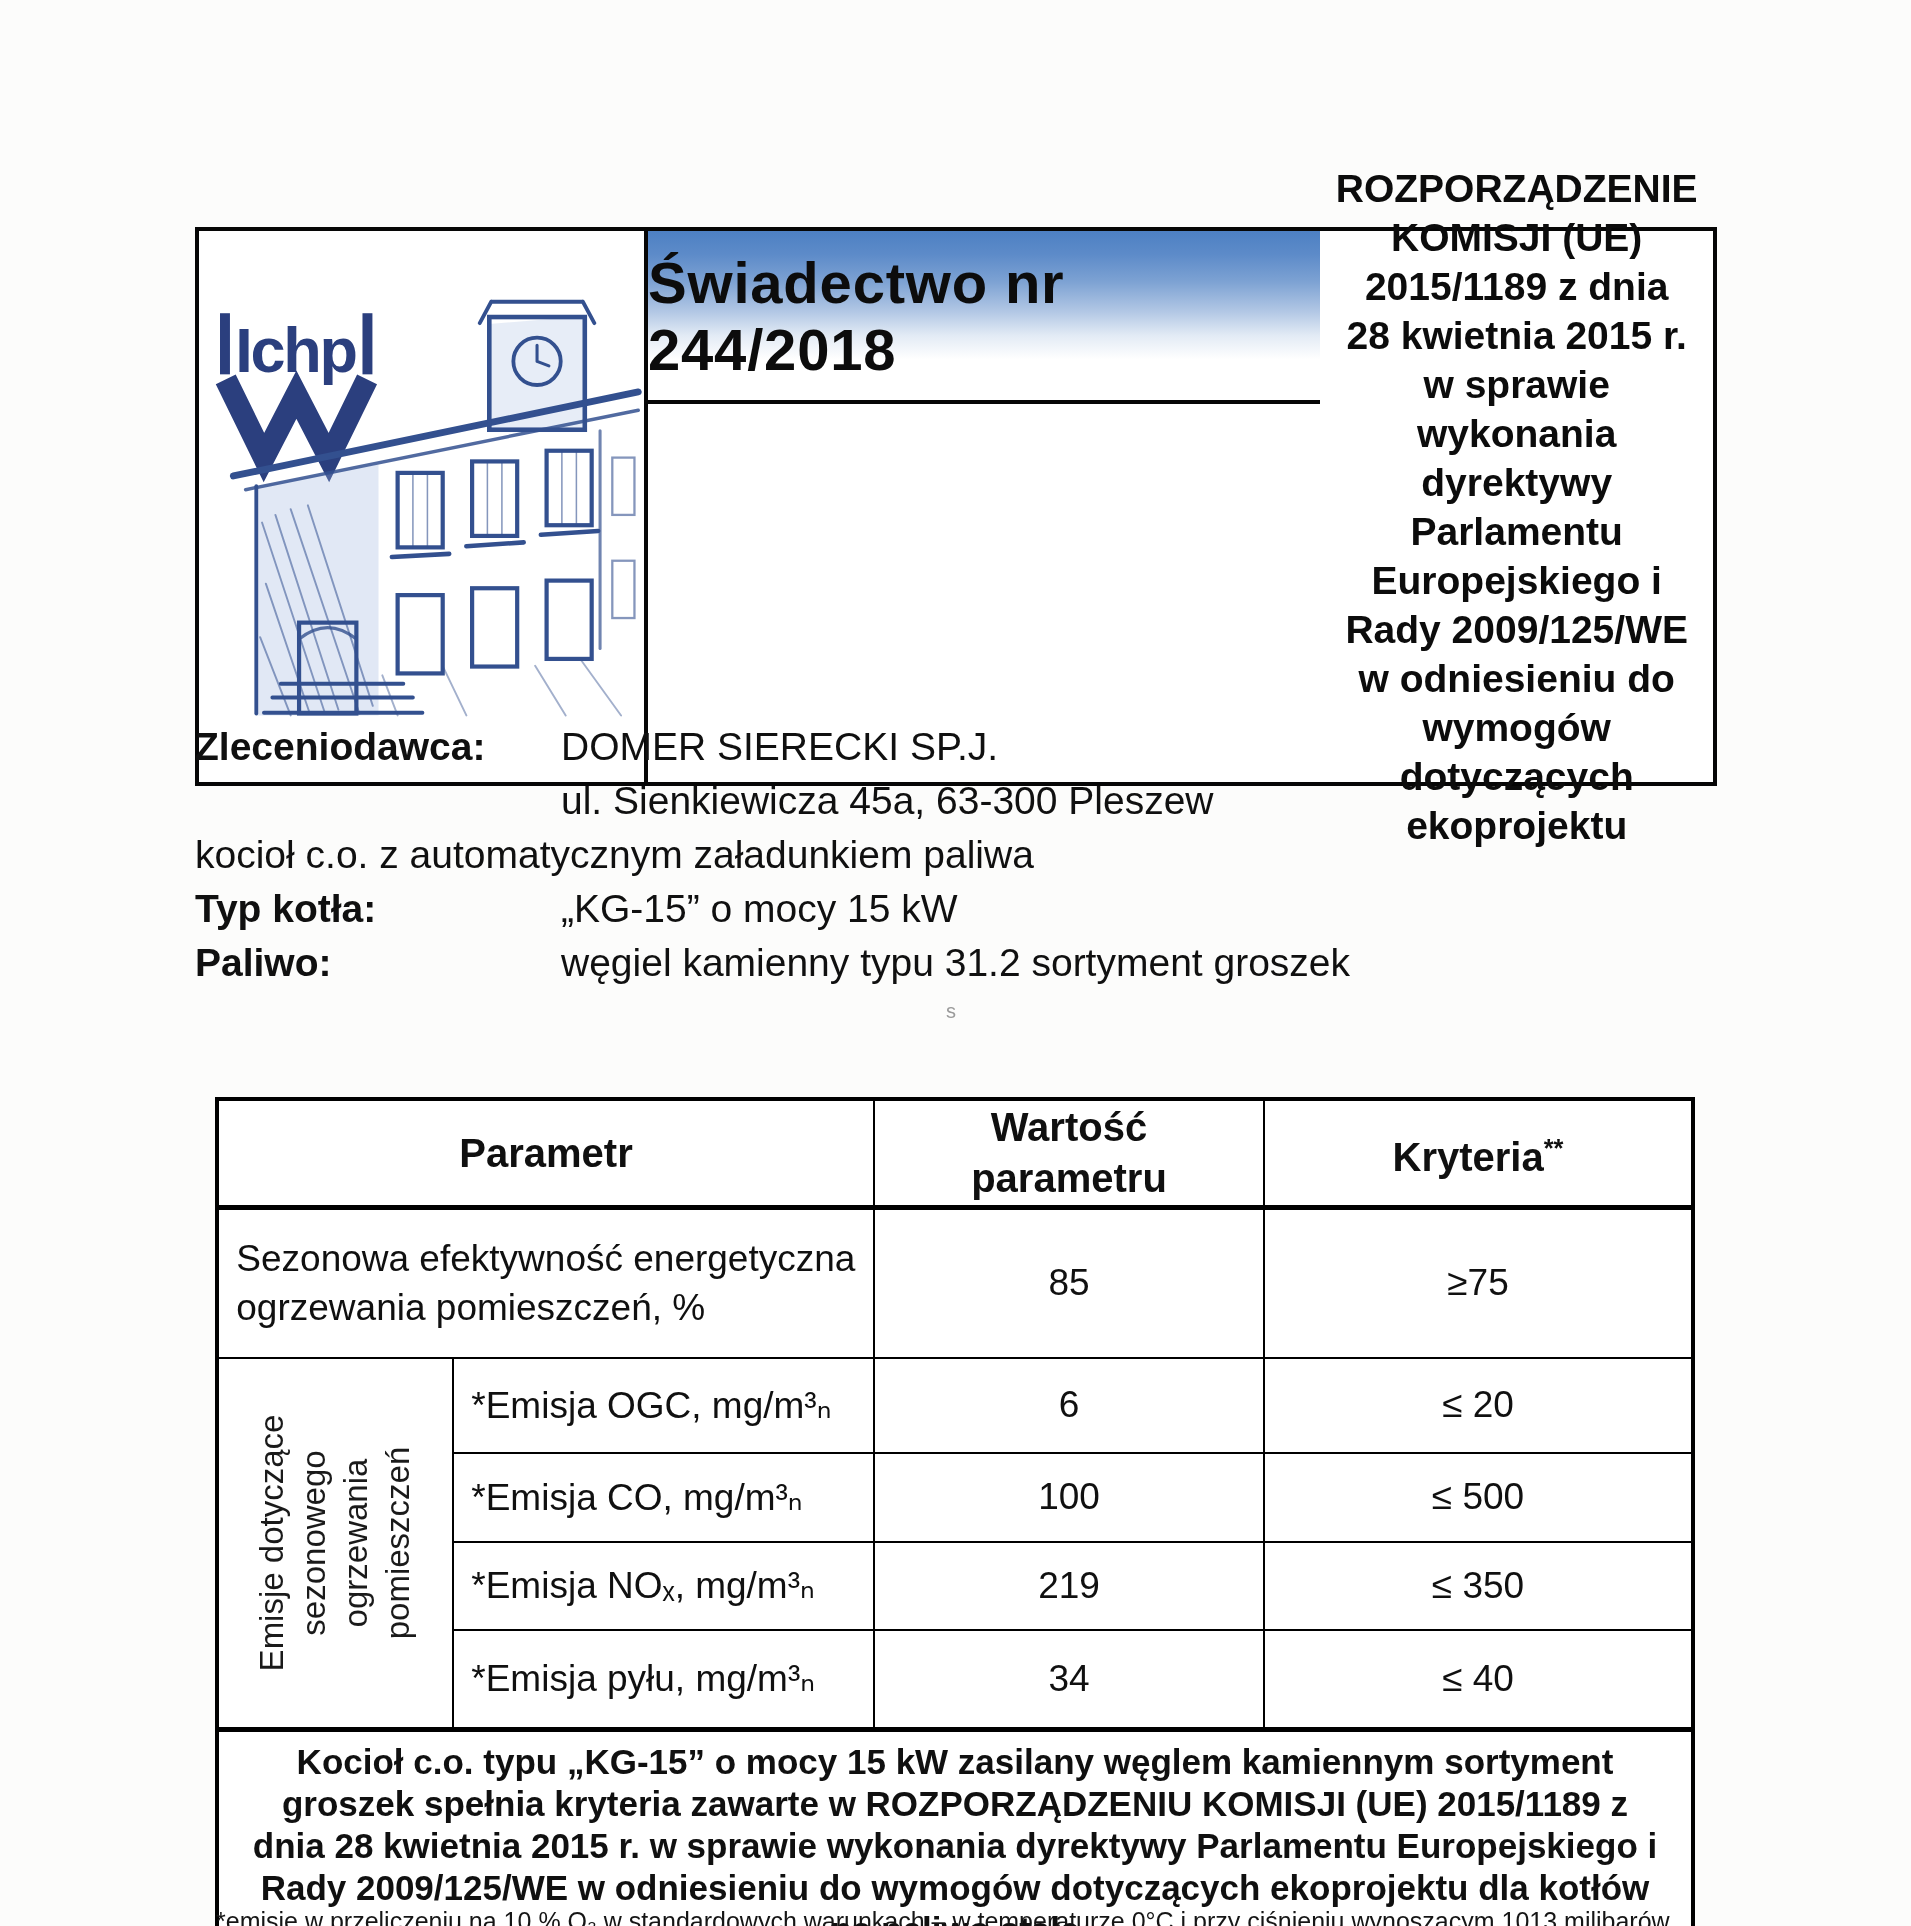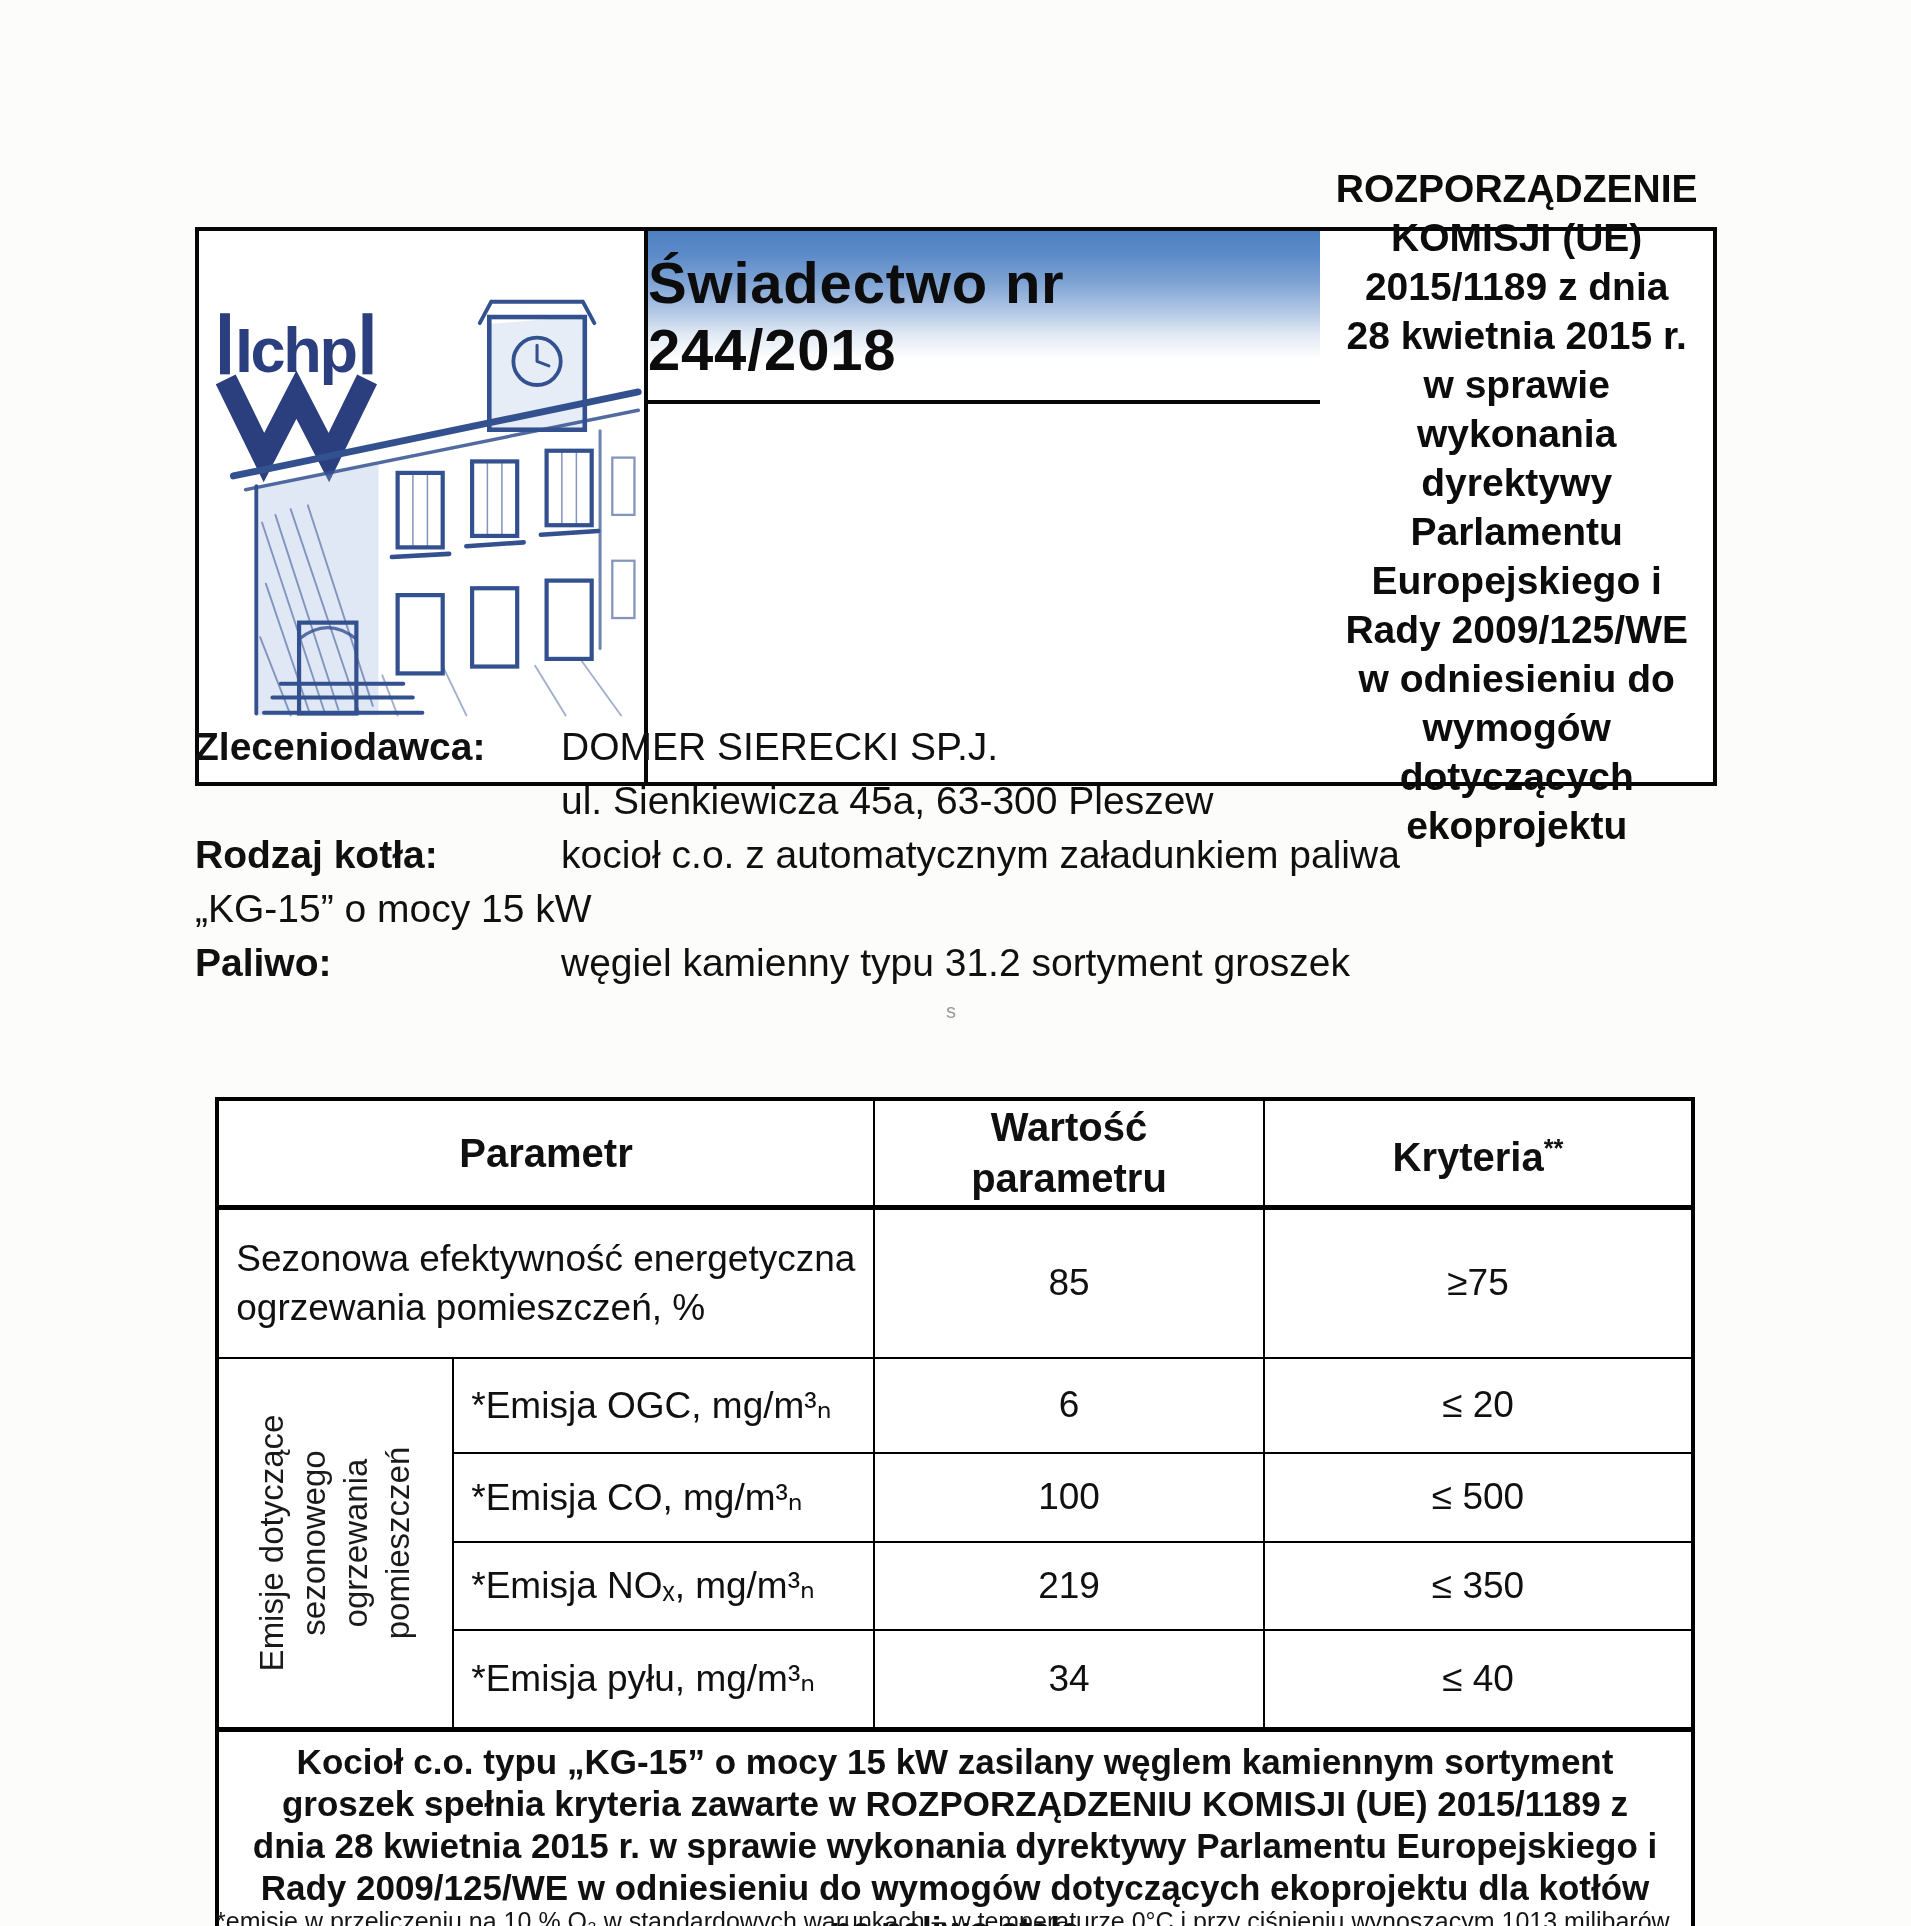--- a/index.html
+++ b/index.html
@@ -120,24 +120,24 @@
   <div class="client-info">
     <div class="ci-row">
       <div class="ci-label">Zleceniodawca:</div>
       <div class="ci-value">DOMER SIERECKI SP.J.</div>
     </div>
     <div class="ci-row">
       <div class="ci-label"></div>
       <div class="ci-value">ul. Sienkiewicza 45a, 63-300 Pleszew</div>
     </div>
     <div class="ci-row">
-      <div class="ci-label">Rodzaj kotła:</div>
       <div class="ci-value">kocioł c.o. z automatycznym załadunkiem paliwa</div>
     </div>
     <div class="ci-row">
+      <div class="ci-label">Typ kotła:</div>
       <div class="ci-value">„KG-15” o mocy 15 kW</div>
     </div>
     <div class="ci-row">
       <div class="ci-label">Paliwo:</div>
       <div class="ci-value">węgiel kamienny typu 31.2 sortyment groszek</div>
     </div>
   </div>
 
   <div class="speck">s</div>
 

